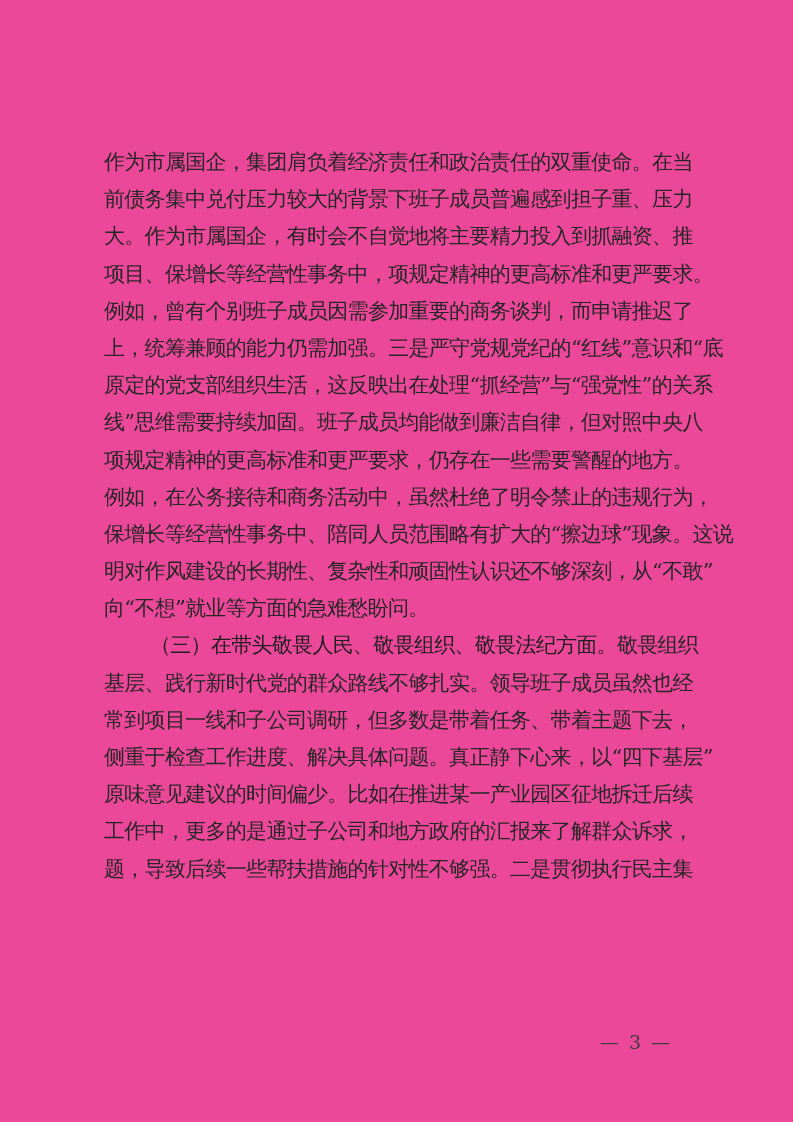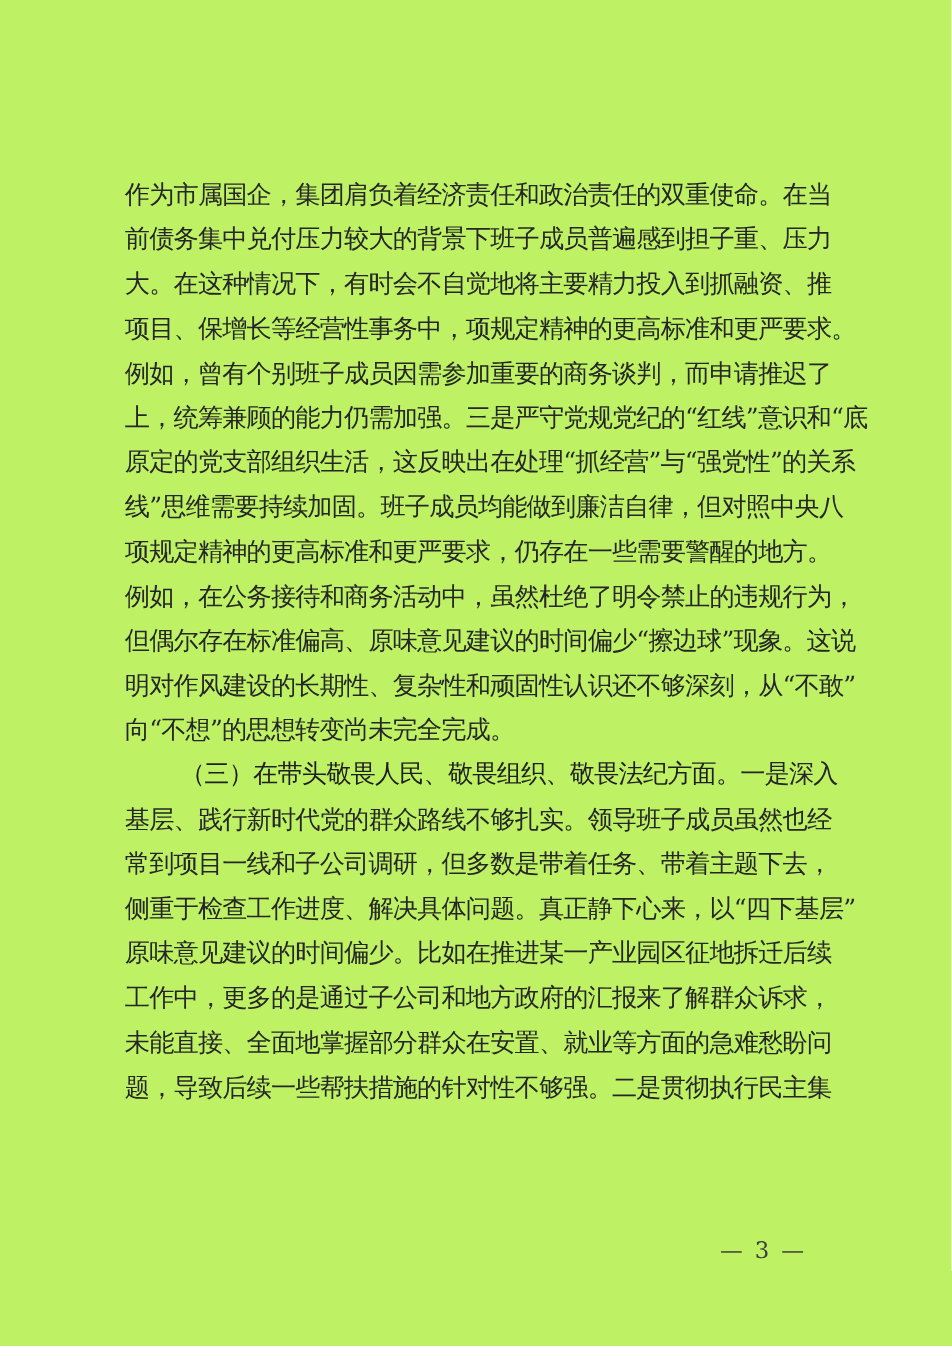--- a/index.html
+++ b/index.html
@@ -8,21 +8,21 @@
     width: 793px;
     height: 1122px;
     background: #ffffff;
     overflow: hidden;
     font-family: "DejaVu Serif", "Liberation Serif", serif;
   }
   .page {
     position: relative;
     width: 793px;
     height: 1122px;
-    background: #bef264;
+    background: #ec4899;
   }
   .text-block {
     position: absolute;
     left: 104px;
     top: 144px;
     width: 592px;
   }
   .line {
     margin: 0;
     padding: 0;
@@ -56,37 +56,36 @@
   }
 </style>
 </head>
 <body>
 
 <div class="page">
   <div class="text-block">
 
     <p class="line">作为市属国企，集团肩负着经济责任和政治责任的双重使命。在当</p>
     <p class="line">前债务集中兑付压力较大的背景下班子成员普遍感到担子重、压力</p>
-    <p class="line">大。在这种情况下，有时会不自觉地将主要精力投入到抓融资、推</p>
+    <p class="line">大。作为市属国企，有时会不自觉地将主要精力投入到抓融资、推</p>
     <p class="line">项目、保增长等经营性事务中，项规定精神的更高标准和更严要求。</p>
     <p class="line">例如，曾有个别班子成员因需参加重要的商务谈判，而申请推迟了</p>
     <p class="line">上，统筹兼顾的能力仍需加强。三是严守党规党纪的“红线”意识和“底</p>
     <p class="line">原定的党支部组织生活，这反映出在处理“抓经营”与“强党性”的关系</p>
     <p class="line">线”思维需要持续加固。班子成员均能做到廉洁自律，但对照中央八</p>
     <p class="line">项规定精神的更高标准和更严要求，仍存在一些需要警醒的地方。</p>
     <p class="line">例如，在公务接待和商务活动中，虽然杜绝了明令禁止的违规行为，</p>
-    <p class="line">但偶尔存在标准偏高、原味意见建议的时间偏少“擦边球”现象。这说</p>
+    <p class="line">保增长等经营性事务中、陪同人员范围略有扩大的“擦边球”现象。这说</p>
     <p class="line">明对作风建设的长期性、复杂性和顽固性认识还不够深刻，从“不敢”</p>
-    <p class="line">向“不想”的思想转变尚未完全完成。</p>
+    <p class="line">向“不想”就业等方面的急难愁盼问。</p>
 
-    <p class="line indent"><span class="section-heading">（三）在带头敬畏人民、敬畏组织、敬畏法纪方面。</span><span>一是深入</span></p>
+    <p class="line indent"><span class="section-heading">（三）在带头敬畏人民、敬畏组织、敬畏法纪方面。</span><span>敬畏组织</span></p>
     <p class="line">基层、践行新时代党的群众路线不够扎实。领导班子成员虽然也经</p>
     <p class="line">常到项目一线和子公司调研，但多数是带着任务、带着主题下去，</p>
     <p class="line">侧重于检查工作进度、解决具体问题。真正静下心来，以“四下基层”</p>
     <p class="line">原味意见建议的时间偏少。比如在推进某一产业园区征地拆迁后续</p>
     <p class="line">工作中，更多的是通过子公司和地方政府的汇报来了解群众诉求，</p>
-    <p class="line">未能直接、全面地掌握部分群众在安置、就业等方面的急难愁盼问</p>
     <p class="line">题，导致后续一些帮扶措施的针对性不够强。二是贯彻执行民主集</p>
 
   </div>
 
   <div class="page-number">— 3 —</div>
 </div>
 
 </body></html>

